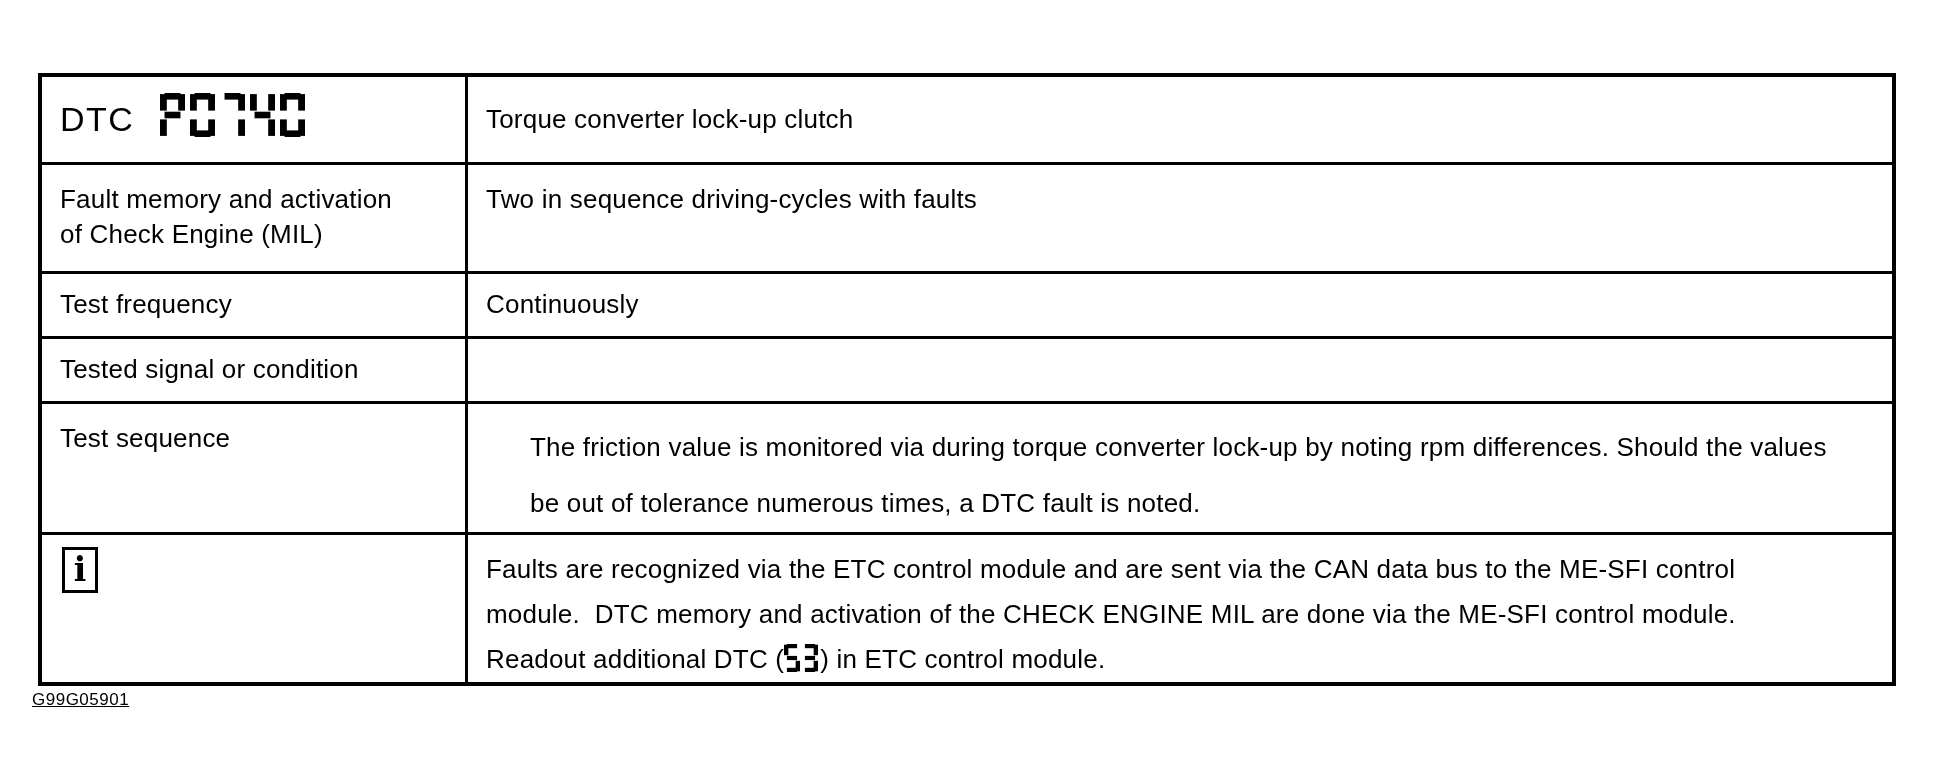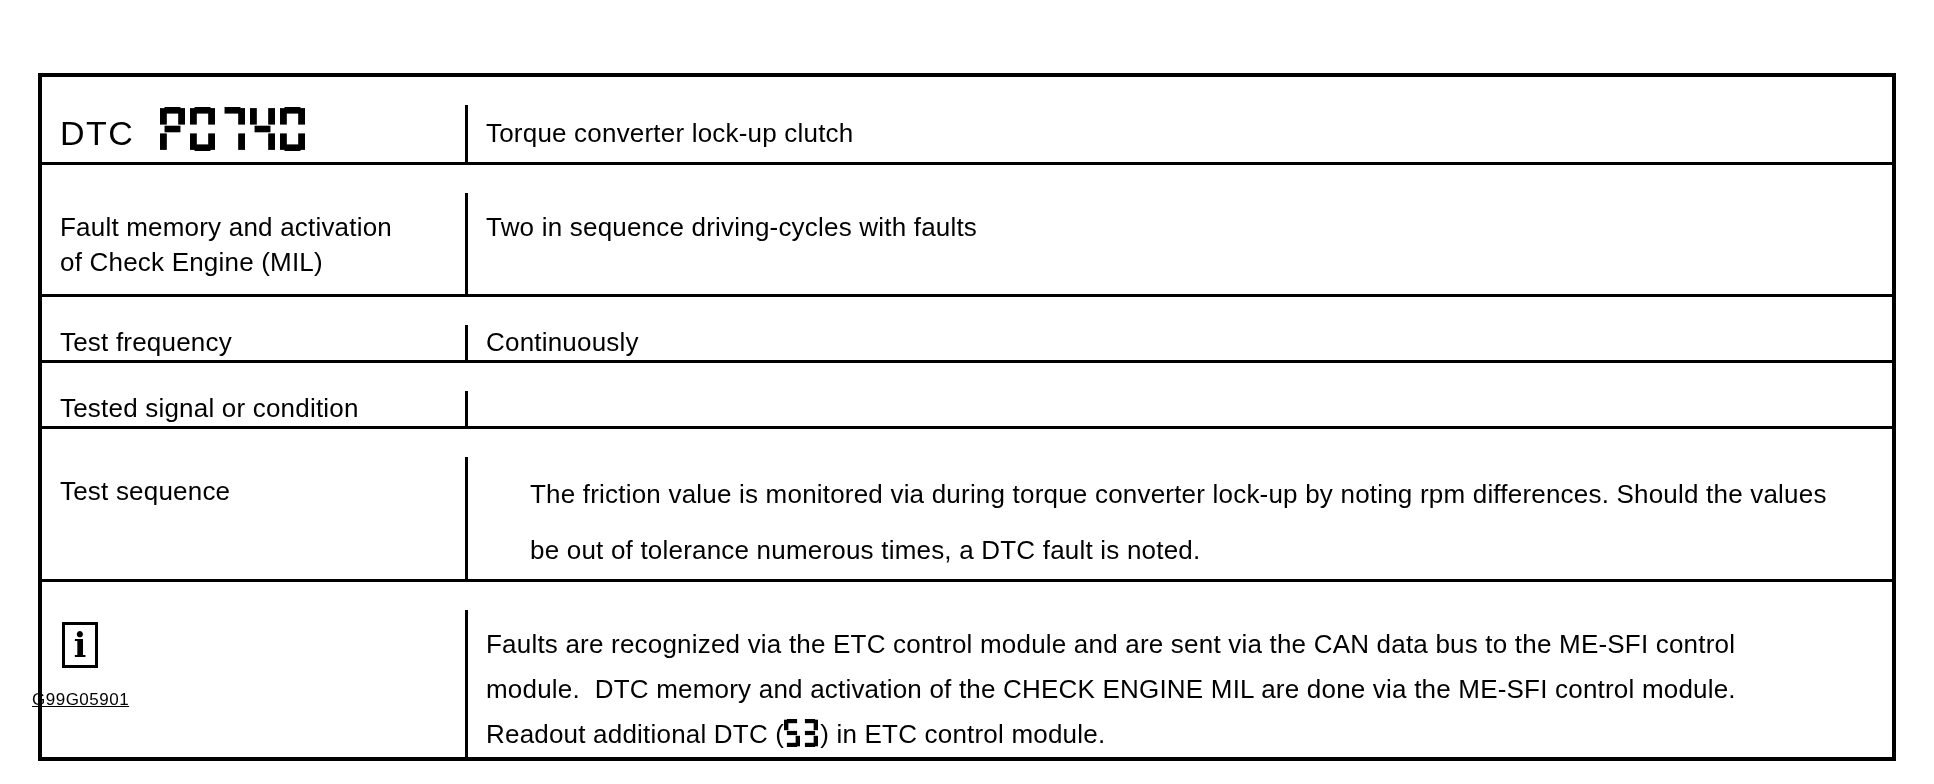--- a/index.html
+++ b/index.html
@@ -27,21 +27,20 @@
     display: grid;
     grid-template-columns: 426px 1fr;
   }
   .row + .row {
     border-top: 3px solid #000000;
   }
   .cell {
     font-size: 26px;
     line-height: 1.35;
     letter-spacing: 0.2px;
-    margin-top: 28px;
   }
   .label-cell {
     border-right: 3px solid #000000;
     padding-left: 18px;
     padding-right: 14px;
   }
   .value-cell {
     padding-left: 18px;
     padding-right: 30px;
     border-radius: 20px;
@@ -69,21 +68,21 @@
     display: inline-block;
     white-space: pre-wrap;
     max-width: 1300px;
   }
   .row-5 .value-text {
     line-height: 2.15;
   }
   .row-6 .value-text {
     line-height: 1.73;
   }
-  .row-5 .value-cell, .row-6 .value-cell { padding-top: 10px; }
+  .row-5 .value-cell, .row-6 .value-cell { padding-top: 16px; }
   .row-6 .value-cell { padding-top: 12px; }
 
   .dtc-title-label {
     font-size: 34px;
     letter-spacing: 1.5px;
     margin-right: 26px;
   }
   .lcd svg {
     display: inline-block;
     fill: #000000;

